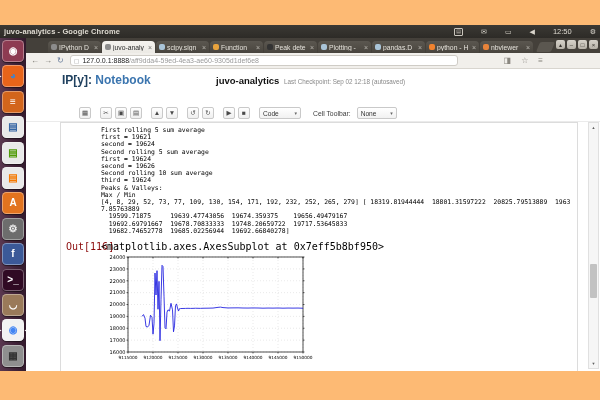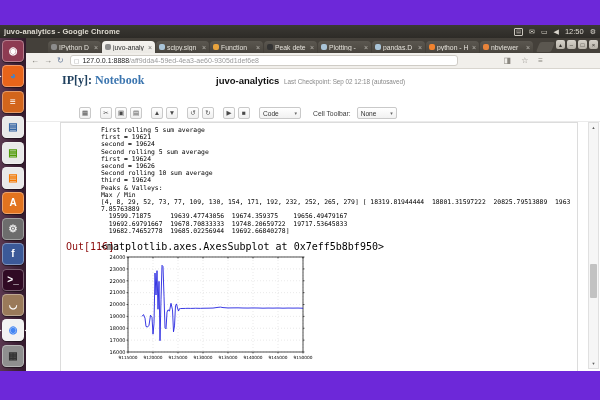--- a/index.html
+++ b/index.html
@@ -1,23 +1,23 @@
 <!DOCTYPE html>
 <html><head>
 <meta charset="utf-8">
 <style>
   html,body{margin:0;padding:0;background:#000;}
-  .stage{position:relative;width:600px;height:400px;background:#6d28d9;overflow:hidden;
+  .stage{position:relative;width:600px;height:400px;background:#fdba74;overflow:hidden;
          font-family:"Liberation Sans",sans-serif;-webkit-font-smoothing:antialiased;}
   
   .panel{position:absolute;left:0;top:25px;width:600px;height:13px;
          background:linear-gradient(#3b3934,#2d2b27);color:#dfdbd2;
          display:flex;align-items:center;font-size:7.5px;}
   .panel .wtitle{margin-left:4px;font-weight:bold;letter-spacing:.1px;}
-  .panel .pright{margin-left:auto;display:flex;align-items:center;gap:6px;margin-right:4px;}
+  .panel .pright{margin-left:auto;display:flex;align-items:center;gap:18px;margin-right:4px;}
   .pic{font-size:7px;color:#d9d5cc;line-height:1;}
   .pic.boxy{width:9px;height:8px;border:1px solid #c9c5bc;border-radius:1px;font-size:5px;
             display:flex;align-items:center;justify-content:center;color:#c9c5bc;box-sizing:border-box;}
   .clock{font-size:7.5px;}
   
   .launcher{position:absolute;left:0;top:38px;width:26px;height:333px;
             background:linear-gradient(90deg,#5a3850 0%,#42243a 55%,#321a2c 100%);
             display:flex;flex-direction:column;align-items:center;gap:3.4px;
             padding-top:2px;box-sizing:border-box;}
   .tile{width:22px;height:22px;border-radius:4.5px;flex:0 0 auto;position:relative;
@@ -50,21 +50,21 @@
   .urlbox{margin-left:6px;width:388px;height:11px;background:#fff;border:1px solid #cfccc6;
           border-radius:3px;display:flex;align-items:center;font-size:7px;padding:0 3px;box-sizing:border-box;}
   .pageico{color:#9a9a9a;font-size:6px;margin-right:3px;}
   .host{color:#1a1a1a;}
   .path{color:#9a9a9a;overflow:hidden;white-space:nowrap;}
   .addr-right{margin-left:auto;display:flex;align-items:center;gap:10px;margin-right:57px;}
   .aric{font-size:8px;color:#8a8780;line-height:1;}
   
   .page{position:absolute;left:0;top:31px;width:574px;height:302px;background:#fff;}
   .nb-header{position:absolute;left:0;top:0;width:574px;height:22px;background:#fff;}
-  .nblogo{position:absolute;left:36px;top:4px;font-family:Liberation Serif, serif;
+  .nblogo{position:absolute;left:36px;top:4px;font-family:Liberation Sans, sans-serif;
           font-size:12px;font-weight:bold;}
   .nblogo .lp{color:#20415f;}
   .nblogo .ls{color:#3b75af;}
   .nbtitle{position:absolute;left:190px;top:6px;font-size:9.5px;font-weight:bold;color:#111;}
   .nbcheck{position:absolute;left:258px;top:9px;font-size:6.3px;color:#888;}
   .menubar{position:absolute;left:0;top:22px;width:574px;height:13px;border-bottom:1px solid #e4e4e4;
            display:flex;align-items:center;padding-left:49px;gap:13px;font-size:7.3px;color:#3d3d3d;box-sizing:border-box;}
   .toolbar{position:absolute;left:0;top:36px;width:574px;height:17px;border-bottom:1px solid #ebebeb;
            display:flex;align-items:center;padding-left:53px;gap:3px;box-sizing:border-box;}
   .tb-btn{width:12px;height:12px;border:1px solid #c9c9c9;border-radius:2px;

